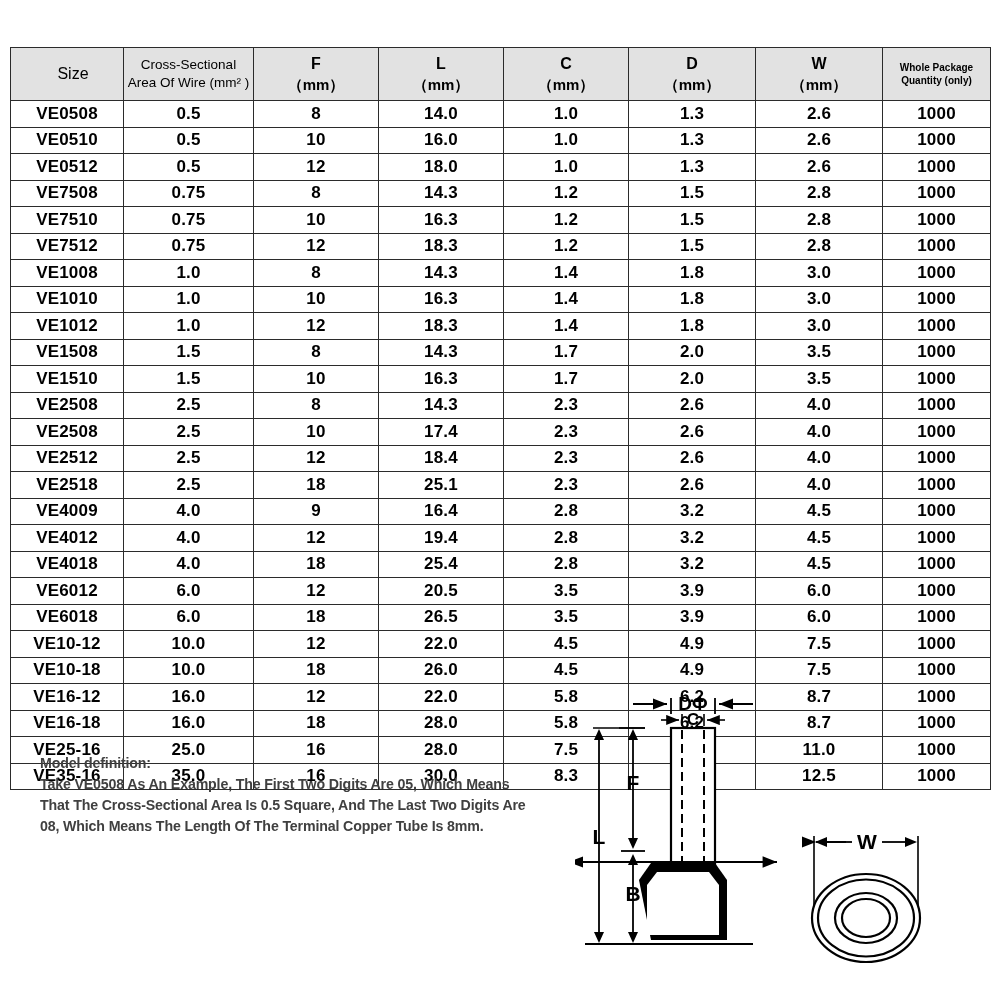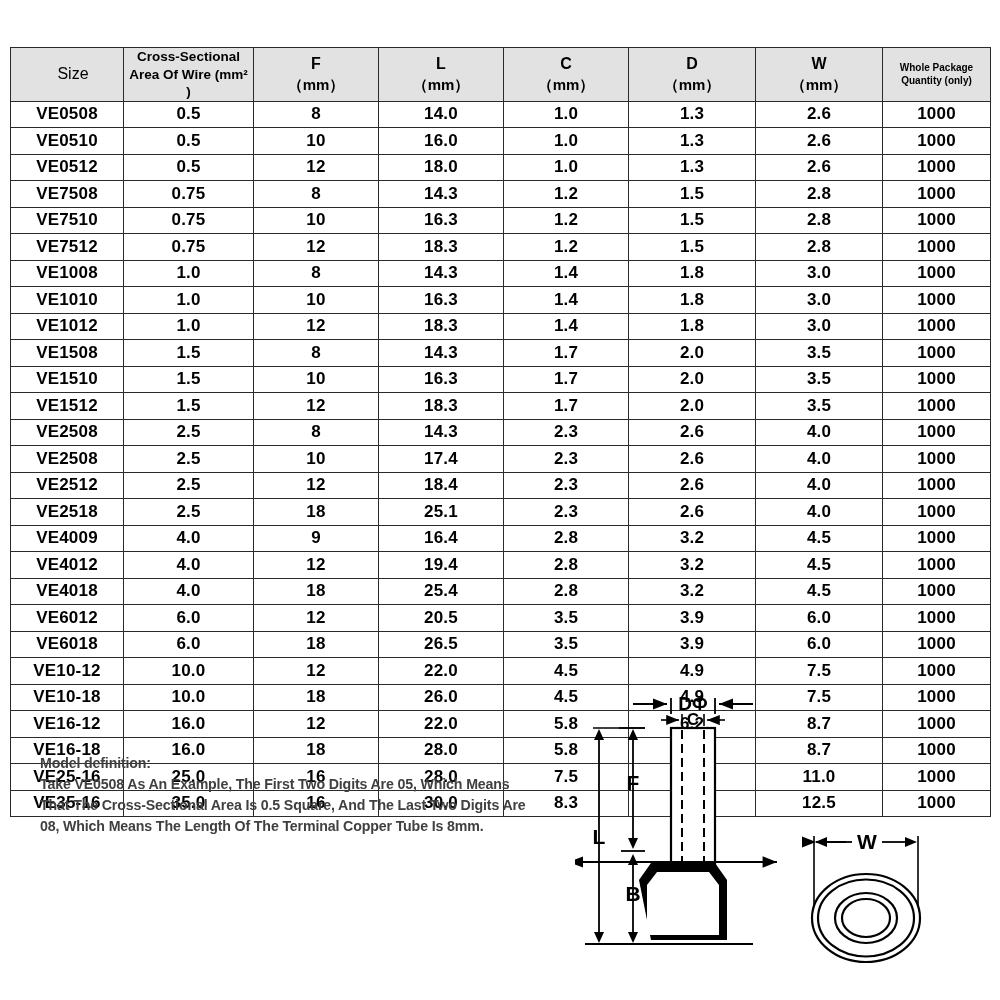--- a/index.html
+++ b/index.html
@@ -44,21 +44,21 @@
   }
   table.spec tbody td {
     height: 25.5px;
     font-size: 17px;
     font-weight: bold;
     letter-spacing: .2px;
     white-space: nowrap;
   }
   
   .h-size     { font-size: 16px; font-weight: normal; margin-left: 12px; }
-  .h-csa      { font-size: 13.5px; font-weight: bold; line-height: 1.3; padding: 0 3px; }
+  .h-csa      { font-size: 13.5px; font-weight: normal; line-height: 1.3; padding: 0 3px; }
   .h-letter   { font-size: 16px; font-weight: bold; display:block; }
   .h-unit     { font-size: 15px; font-weight: bold; display:block; margin-top: 4px; }
   .h-pkg      { font-size: 10px; font-weight: bold; line-height: 1.3; padding: 0 3px; }
 
   
   col.c-size { width: 113px; }
   col.c-csa  { width: 130px; }
   col.c-f    { width: 125px; }
   col.c-l    { width: 125px; }
   col.c-c    { width: 125px; }
@@ -258,30 +258,20 @@
           <td>VE1510</td>
           <td>1.5</td>
           <td>10</td>
           <td>16.3</td>
           <td>1.7</td>
           <td>2.0</td>
           <td>3.5</td>
           <td>1000</td>
         </tr>
         <tr>
-          <td>VE1512</td>
-          <td>1.5</td>
-          <td>12</td>
-          <td>18.3</td>
-          <td>1.7</td>
-          <td>2.0</td>
-          <td>3.5</td>
-          <td>1000</td>
-        </tr>
-        <tr>
           <td>VE2508</td>
           <td>2.5</td>
           <td>8</td>
           <td>14.3</td>
           <td>2.3</td>
           <td>2.6</td>
           <td>4.0</td>
           <td>1000</td>
         </tr>
         <tr>

